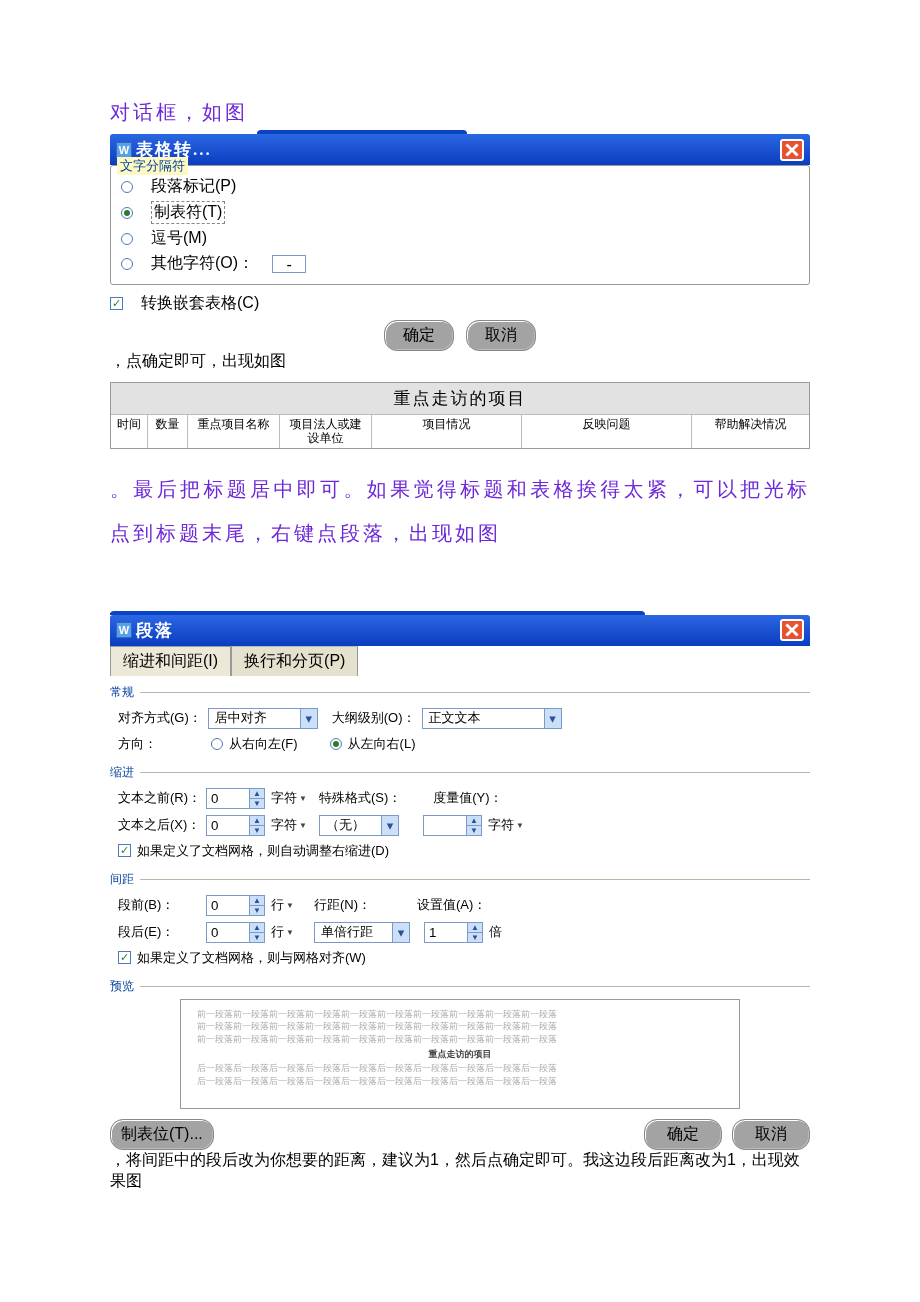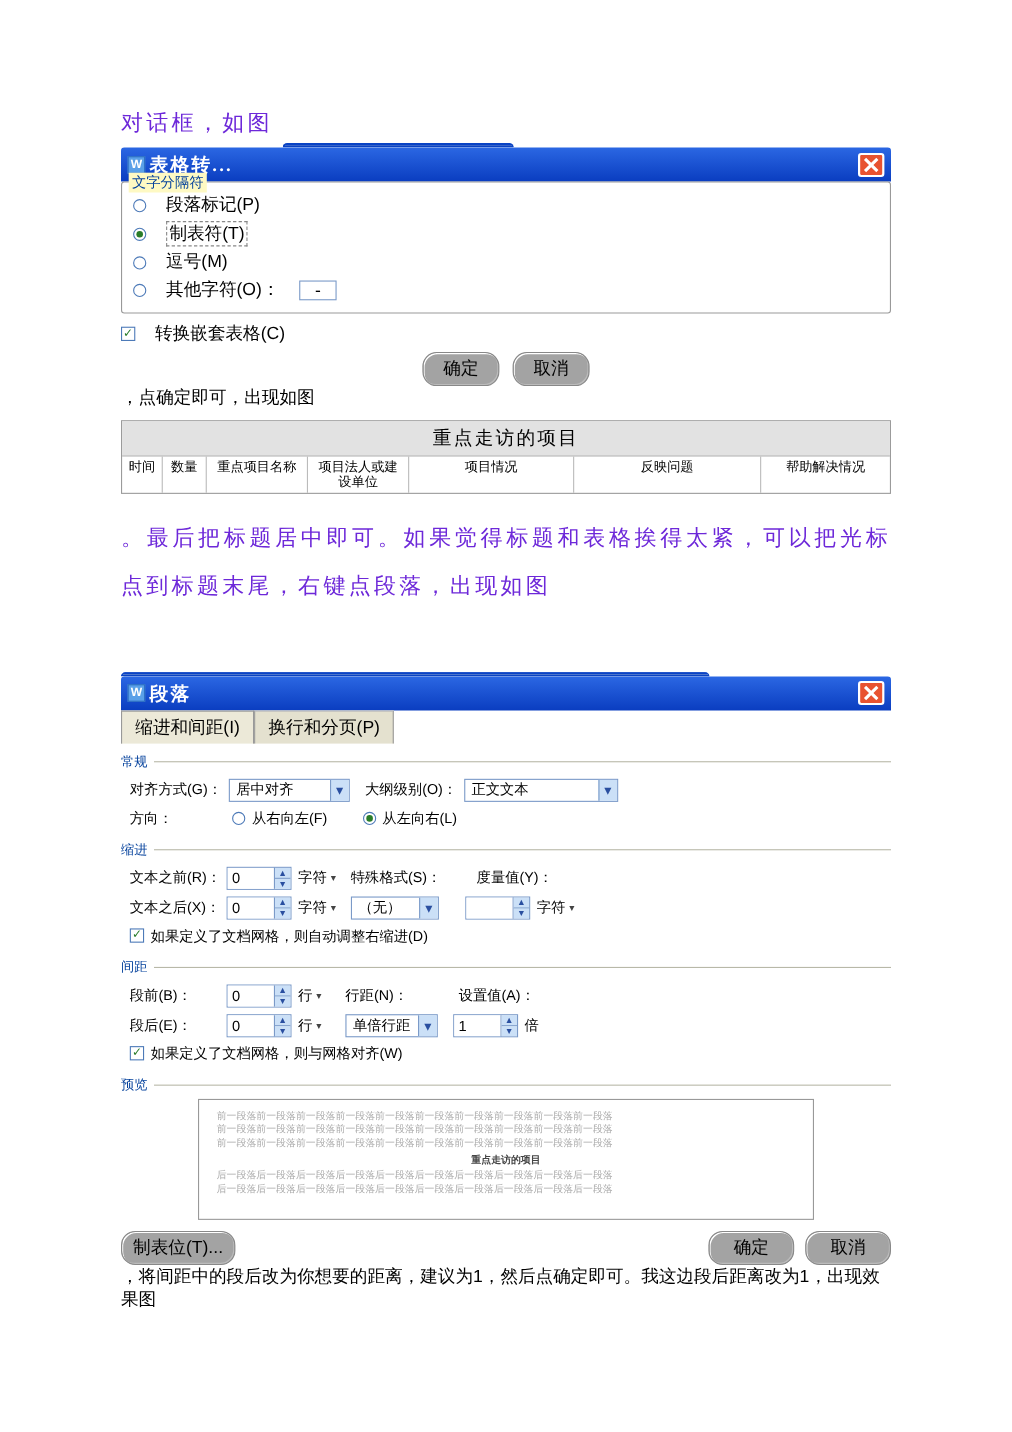--- a/index.html
+++ b/index.html
@@ -242,21 +242,21 @@
         <input value="0" style="">
         <div class="arrs">
           <div>▲</div>
           <div>▼</div>
         </div>
       </div>
       <span class="unit">
         <span>行</span>
         <span class="sm">▼</span>
       </span>
-      <div class="select" style="width:84px;margin-left:14px">
+      <div class="select" style="width:96px;margin-left:14px">
         <span>单倍行距</span>
         <div class="arr">▾</div>
       </div>
       <div class="spin" style="margin-left:8px">
         <input value="1" style="">
         <div class="arrs">
           <div>▲</div>
           <div>▼</div>
         </div>
       </div>

